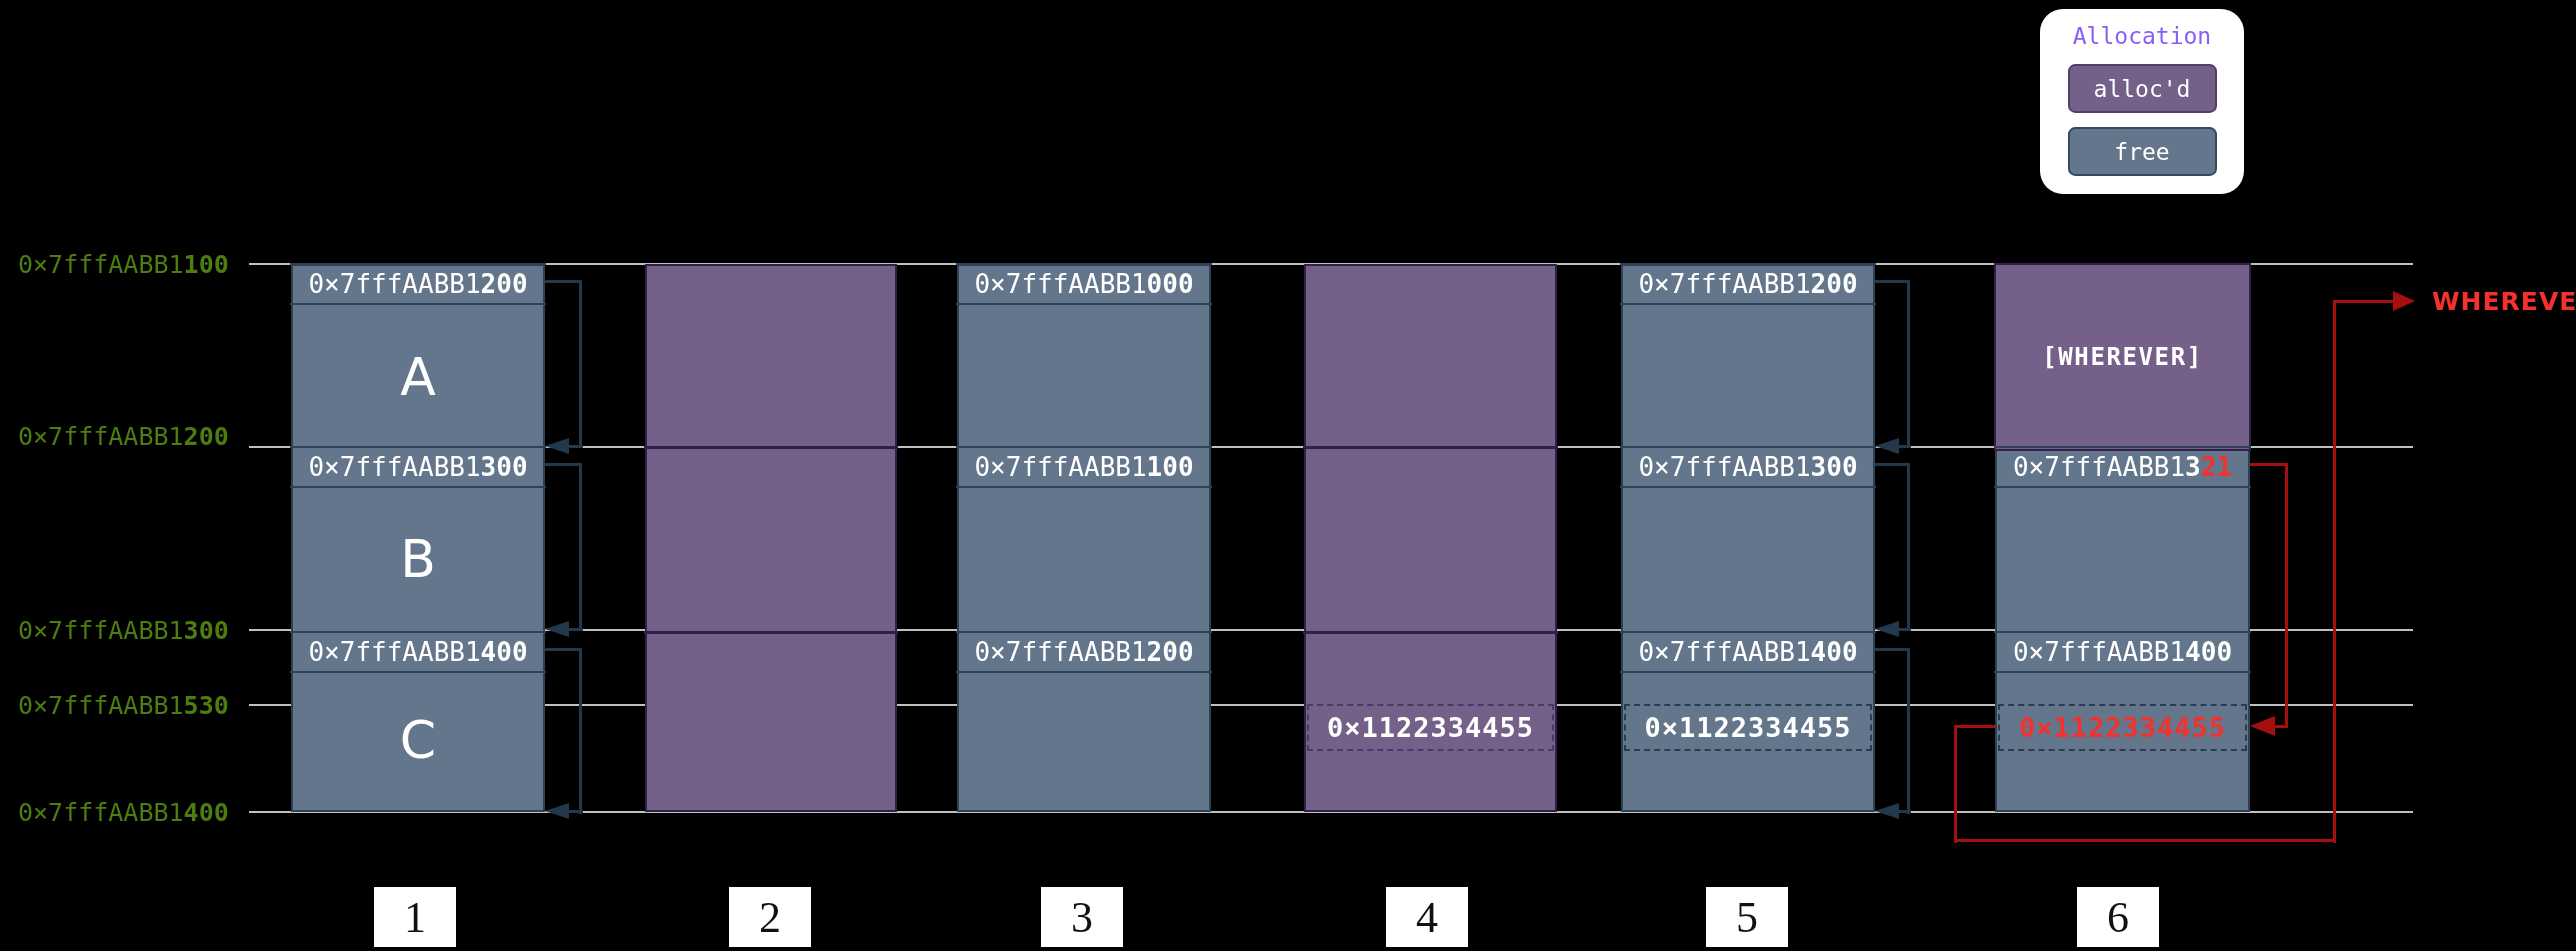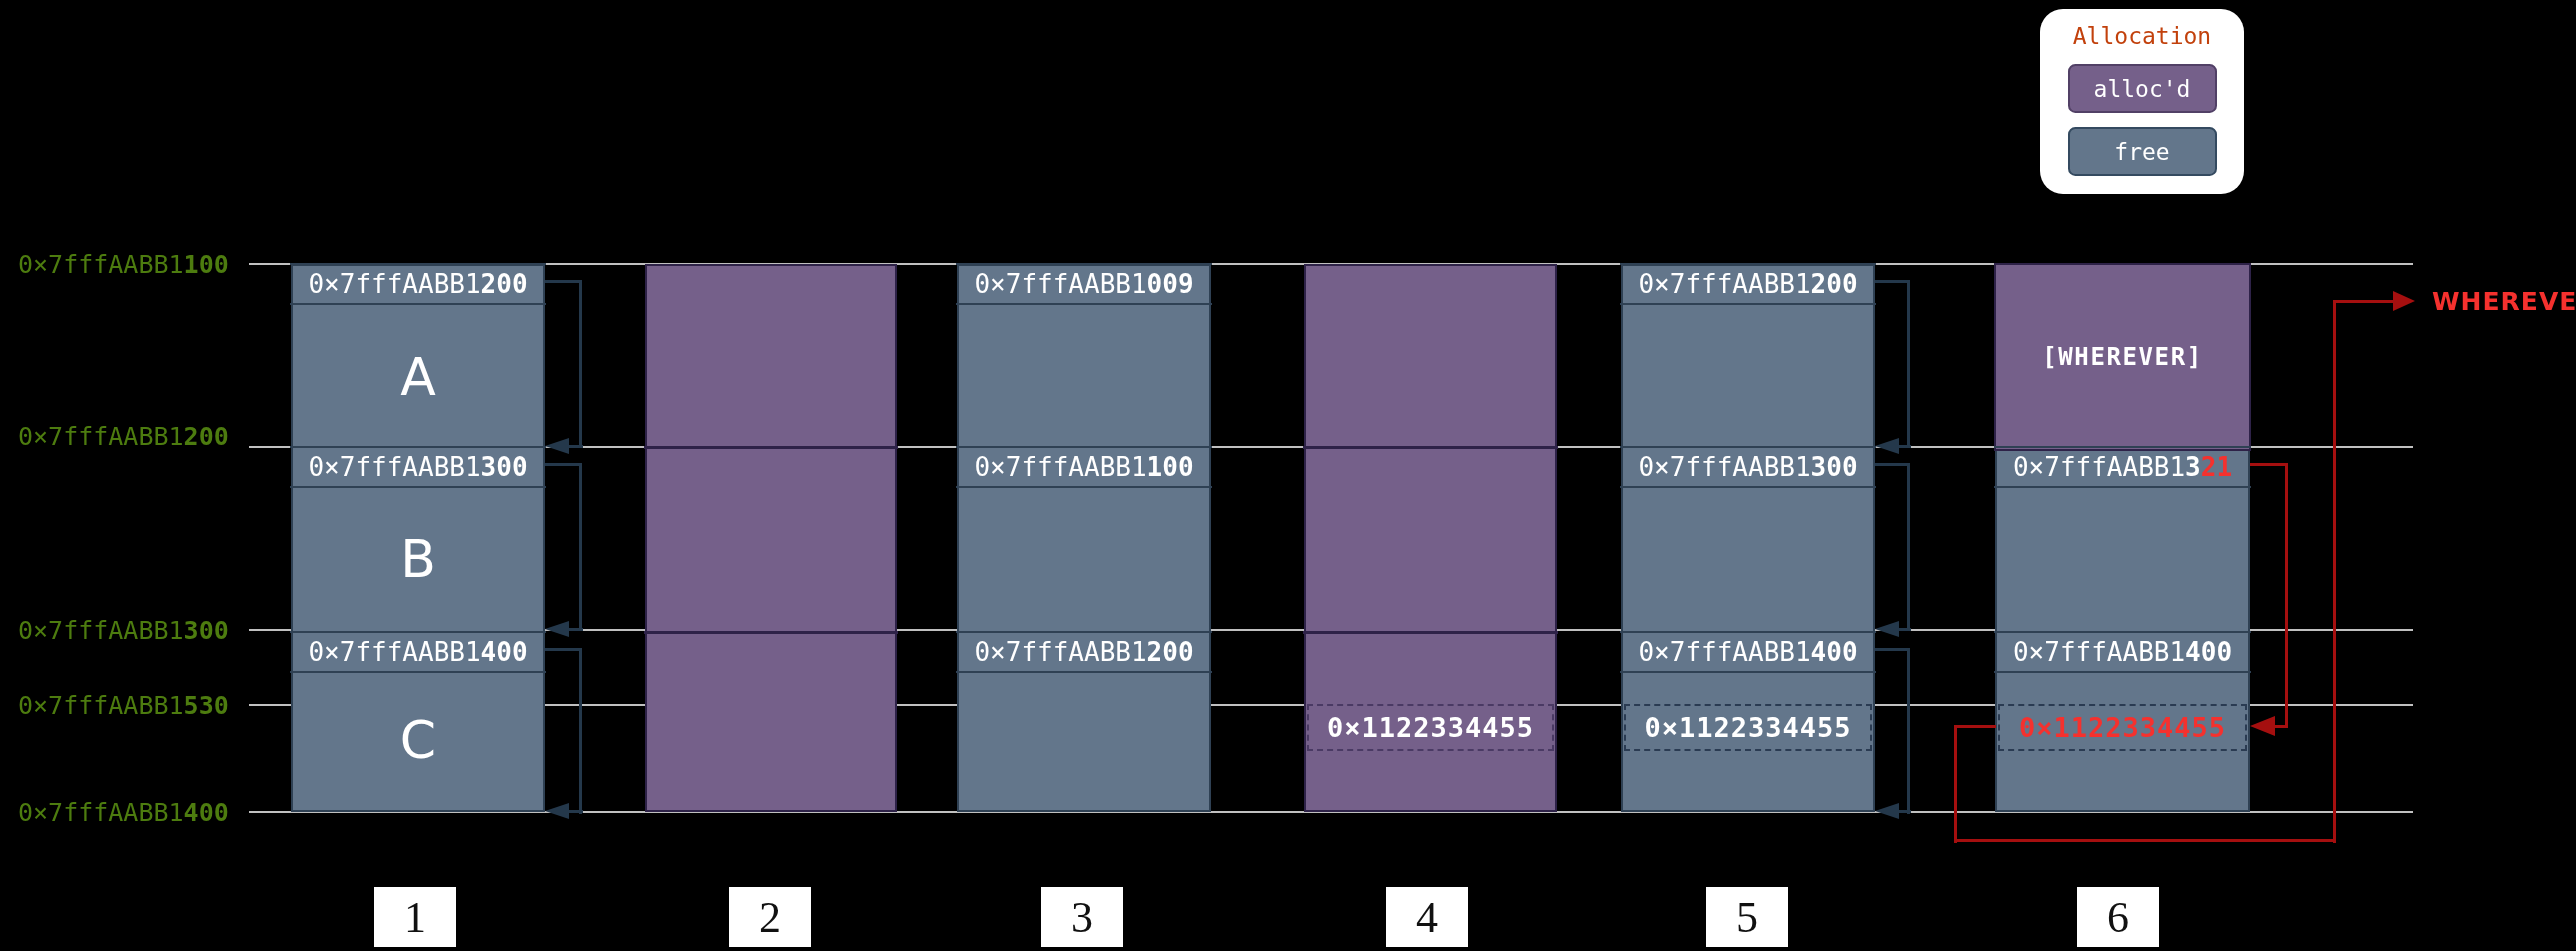--- a/index.html
+++ b/index.html
@@ -41,21 +41,21 @@
   .dark{background:#24384b;}
   .redl{background:#a50f0f;}
   .tri{position:absolute;width:0;height:0;border-style:solid;}
   .tl-dark{border-width:8.8px 24px 8.8px 0;border-color:transparent #24384b transparent transparent;}
   .tl-red{border-width:10px 25px 10px 0;border-color:transparent #a50f0f transparent transparent;}
   .tr-red{border-width:10px 0 10px 22px;border-color:transparent transparent transparent #a50f0f;}
 
   
   .legend{position:absolute;left:2040px;top:9.3px;width:204px;height:185px;background:#fff;
           border-radius:23px;}
-  .legend .t{position:absolute;top:13.5px;left:0;right:0;text-align:center;font-size:23px;color:#c2410c;}
+  .legend .t{position:absolute;top:13.5px;left:0;right:0;text-align:center;font-size:23px;color:#8b5cf6;}
   .lbtn{position:absolute;left:27.5px;width:149px;height:49px;box-sizing:border-box;border-radius:7.3px;
         display:flex;align-items:center;justify-content:center;font-size:23px;color:#fff;}
   .lbtn.a{top:55px;background:#75608a;border:2.1px solid #514066;}
   .lbtn.f{top:118px;background:#63768b;border:2.1px solid #344a60;}
 
   
   .step{position:absolute;top:887px;width:82px;height:60px;background:#fff;color:#111;
         font-family:"Liberation Serif",serif;font-size:44px;
         display:flex;align-items:center;justify-content:center;}
 
@@ -106,21 +106,21 @@
   </div>
 
   <div class="col alloc" style="left:645px;width:252px">
     <div class="pdiv" style="top:180px"></div>
     <div class="pdiv" style="top:365px"></div>
   </div>
 
   <div class="col free" style="left:957px;width:254px">
     <div class="strip" style="top:-2.6px">
         <span>0×7fffAABB1</span>
-        <b>009</b>
+        <b>000</b>
       </div>
     <div class="strip" style="top:180px">
         <span>0×7fffAABB1</span>
         <b>100</b>
       </div>
     <div class="strip" style="top:365px">
         <span>0×7fffAABB1</span>
         <b>200</b>
       </div>
   </div>

